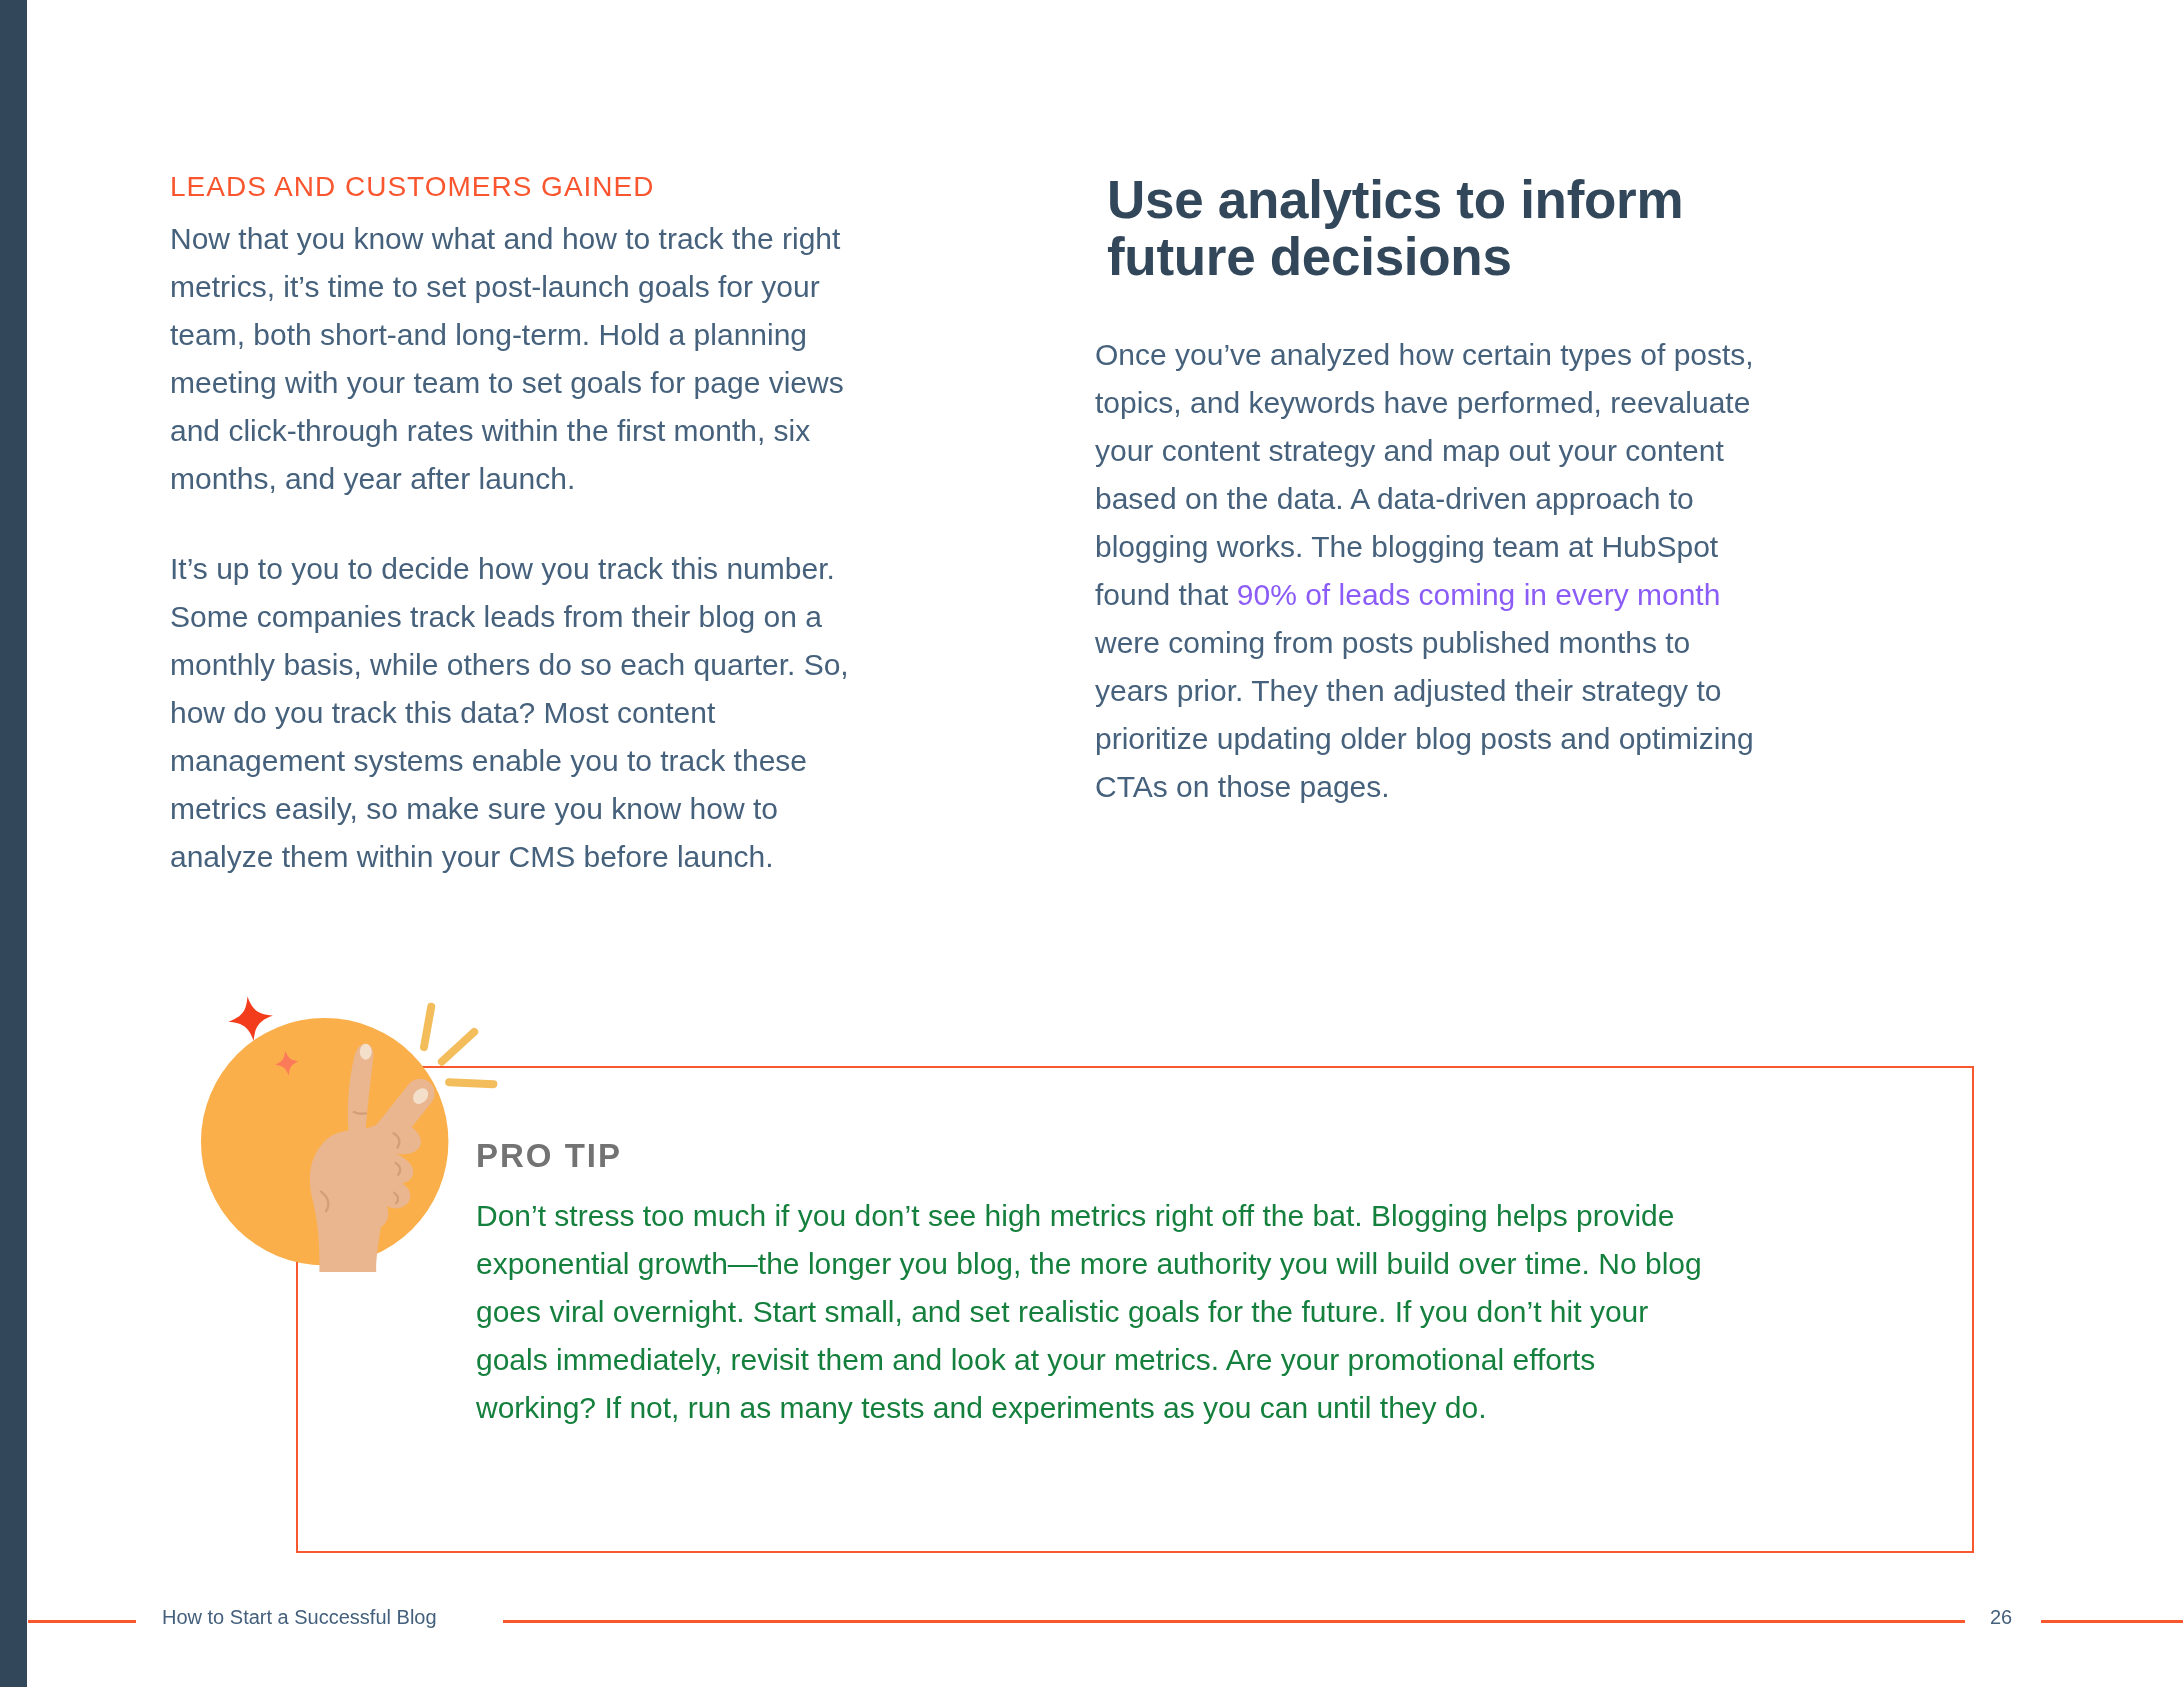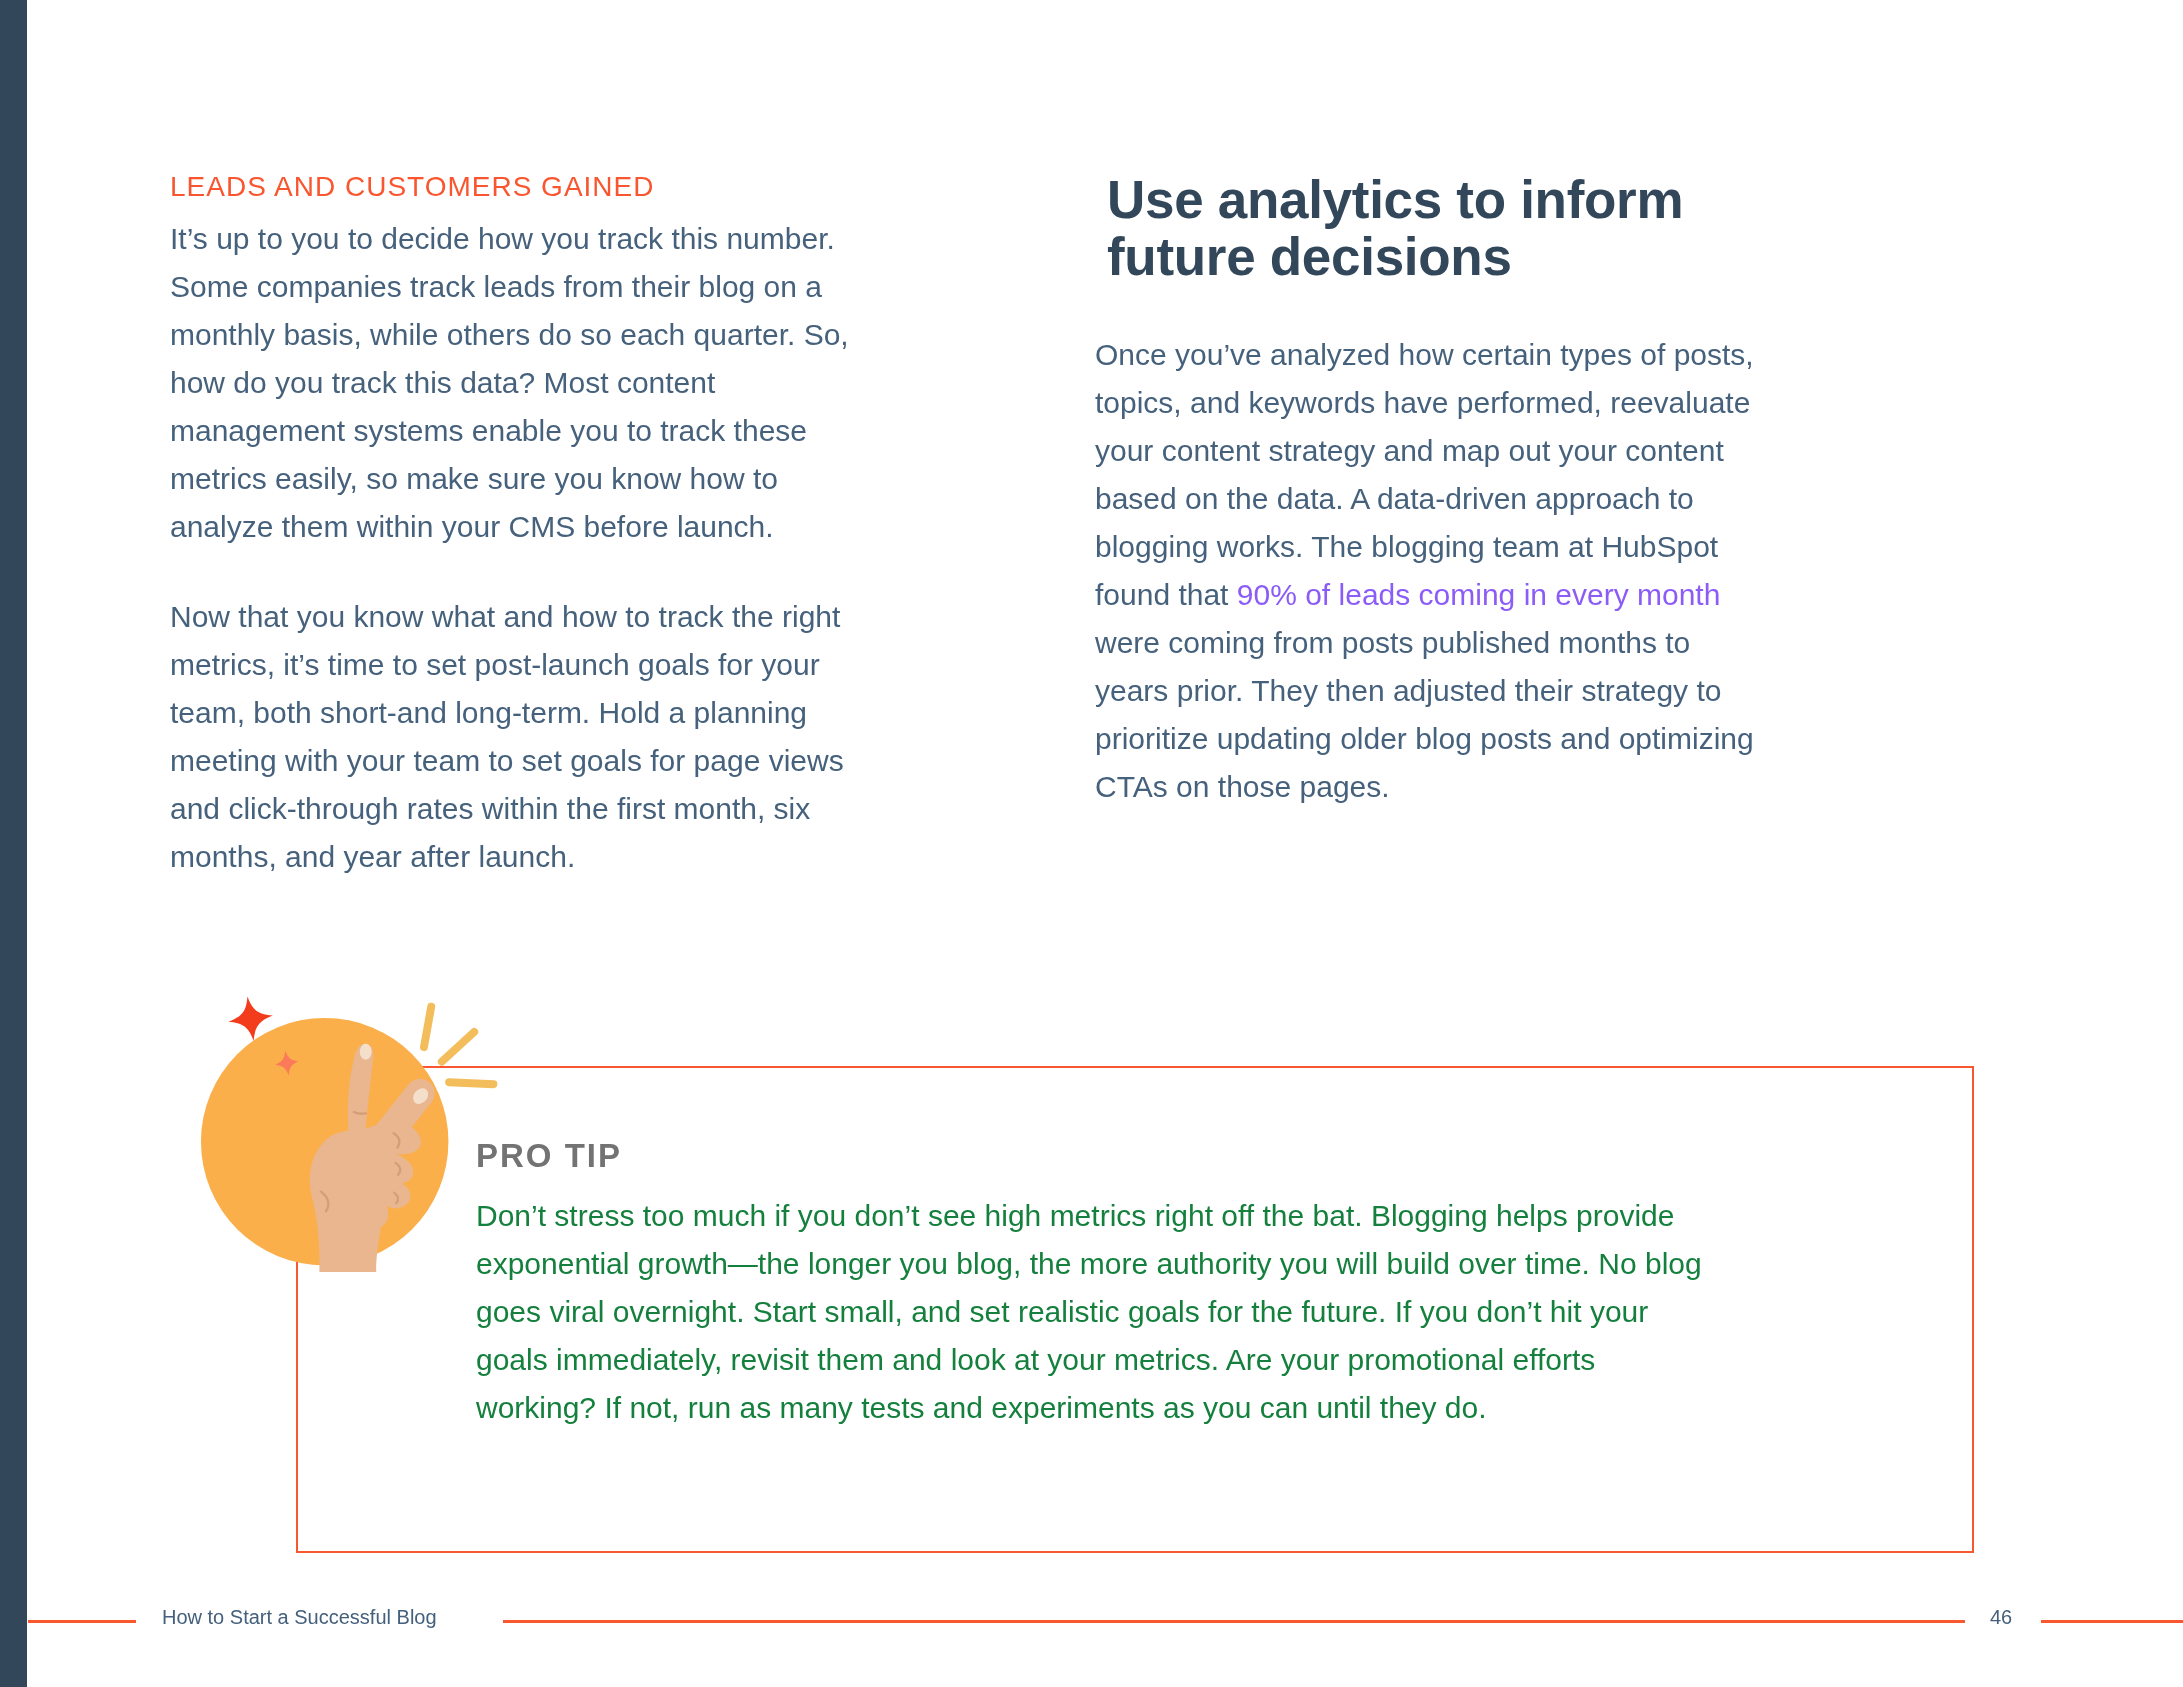--- a/index.html
+++ b/index.html
@@ -96,22 +96,22 @@
 </style>
 </head>
 <body>
 
 <div class="page">
 
   <div class="accent-bar"></div>
 
   <section class="col-left">
     <h3>LEADS AND CUSTOMERS GAINED</h3>
+    <p>Now that you know what and how to track the right metrics, it’s time to set post-launch goals for your team, both short-and long-term. Hold a planning meeting with your team to set goals for page views and click-through rates within the first month, six months, and year after launch.</p>
     <p>It’s up to you to decide how you track this number. Some companies track leads from their blog on a monthly basis, while others do so each quarter. So, how do you track this data? Most content management systems enable you to track these metrics easily, so make sure you know how to analyze them within your CMS before launch.</p>
-    <p>Now that you know what and how to track the right metrics, it’s time to set post-launch goals for your team, both short-and long-term. Hold a planning meeting with your team to set goals for page views and click-through rates within the first month, six months, and year after launch.</p>
   </section>
 
   <section class="col-right">
     <h2>Use analytics to inform future decisions</h2>
     <p><span>Once you’ve analyzed how certain types of posts, topics, and keywords have performed, reevaluate your content strategy and map out your content based on the data. A data-driven approach to blogging works. The blogging team at HubSpot found that </span><a class="inline-link">90% of leads coming in every month</a><span> were coming from posts published months to years prior. They then adjusted their strategy to prioritize updating older blog posts and optimizing CTAs on those pages.</span></p>
   </section>
 
   <div class="protip-box"></div>
   <div class="protip-content">
     <div class="protip-label">PRO TIP</div>
@@ -155,17 +155,17 @@
     <g stroke="#F3BD5C" stroke-width="12" stroke-linecap="round" fill="none">
       <path d="M372 51 L361 112"></path>
       <path d="M437 89 L388 134"></path>
       <path d="M399 165 L466 168"></path>
     </g>
   </svg>
 
   <span class="rule rule-left"></span>
   <span class="footer-title">How to Start a Successful Blog</span>
   <span class="rule rule-mid"></span>
-  <span class="footer-page">46</span>
+  <span class="footer-page">26</span>
   <span class="rule rule-right"></span>
 
 </div>
 
 
 </body></html>

